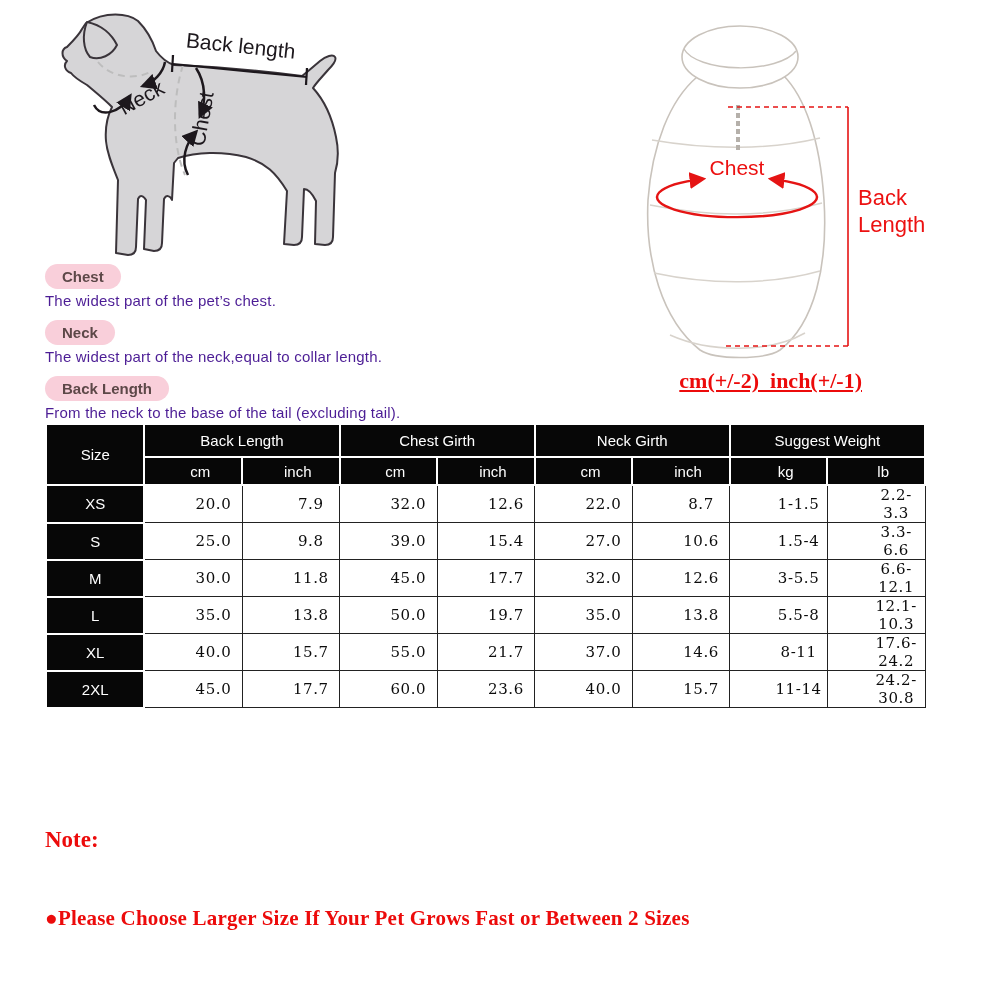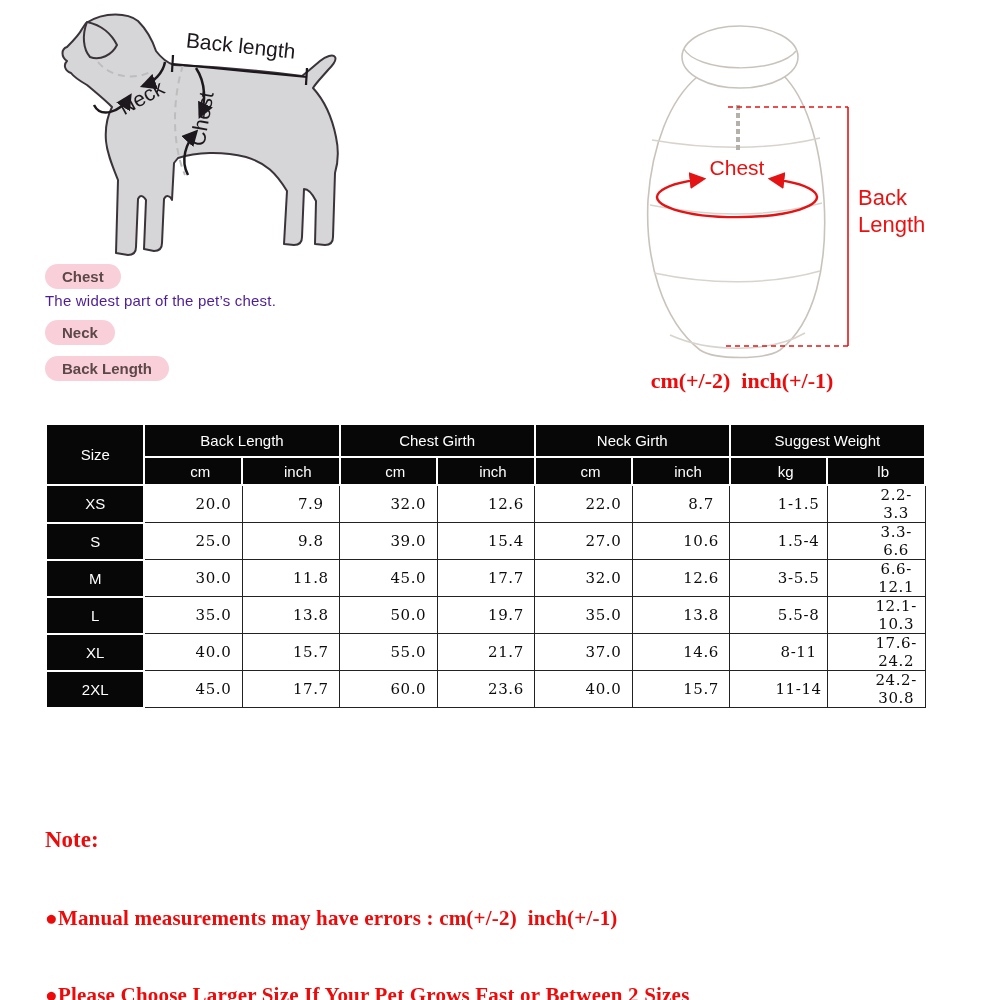--- a/index.html
+++ b/index.html
@@ -12,23 +12,23 @@
   .def-item { margin-bottom:11px; }
   .def-badge {
     display:inline-block; background:#f9cfda; color:#5d4848;
     font-weight:bold; font-size:15px; line-height:17px;
     padding:4px 17px 4px 17px; border-radius:13px;
   }
   .def-desc { font-size:15px; color:#4c1d95; margin-top:3px; letter-spacing:0.2px; }
 
   
   .tolerance {
-    left:622px; top:368px; width:240px; text-align:center;
+    left:622px; top:368px; width:240px; text-align:right;
     font-family:"Liberation Serif", serif; font-weight:bold;
-    font-size:22px; color:#ec0b0b; white-space:pre-wrap;
+    font-size:22px; color:#ec0b0b; white-space:pre-wrap;text-decoration:underline;
   }
 
   
   .jacket-backlength {
     left:858px; top:184px; width:92px; text-align:left;
     color:#ec1111; font-size:22px; line-height:27px;
   }
 
   
   .size-table-wrap { left:45px; top:423px; width:881px; }
@@ -166,23 +166,25 @@
   <div>Length</div>
 </div>
 
 <div class="abs definitions">
   <div class="def-item">
     <span class="def-badge">Chest</span>
     <div class="def-desc">The widest part of the pet’s chest.</div>
   </div>
   <div class="def-item">
     <span class="def-badge">Neck</span>
+    <div class="def-desc">The widest part of the neck,equal to collar length.</div>
   </div>
   <div class="def-item">
     <span class="def-badge">Back Length</span>
+    <div class="def-desc">From the neck to the base of the tail (excluding tail).</div>
   </div>
 </div>
 
 <div class="abs tolerance">cm(+/-2)  inch(+/-1)</div>
 
 <div class="abs size-table-wrap">
   <table class="size-table">
     <colgroup>
       <col style="width:11.2%">
       <col style="width:11.1%">
@@ -279,17 +281,16 @@
           <td class="light">15.7</td>
           <td class="light">11-14</td>
           <td class="light">24.2-30.8</td>
         </tr>
       </tbody>
   </table>
 </div>
 
 <div class="abs notes">
   <div class="note-title">Note:</div>
-  <div class="note-line">●Manual measurements may have errors : cm(+/-2)  inch(+/-1)</div>
   <div class="note-line">●Please Choose Larger Size If Your Pet Grows Fast or Between 2 Sizes</div>
   
   
 </div>
 
 </body></html>

